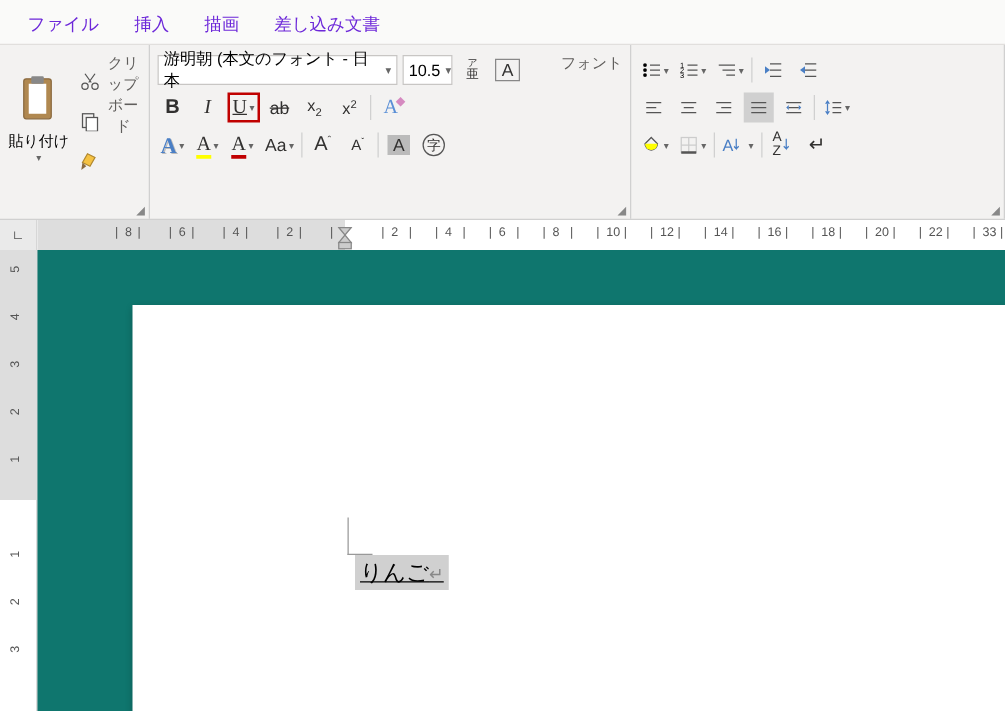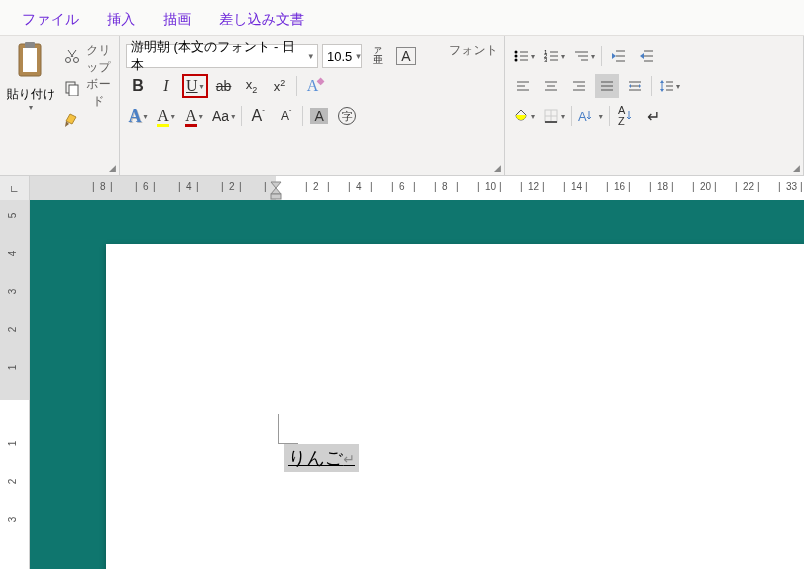--- a/index.html
+++ b/index.html
@@ -263,21 +263,21 @@
 <div class="tabbar">
   <div class="tab">ファイル</div>
   <div class="tab">挿入</div>
   <div class="tab">描画</div>
   <div class="tab">差し込み文書</div>
 </div>
 
 <div class="ribbon">
 
   <div class="group" style="width:120px">
-    <div style="display:flex;height:110px;align-items:flex-start;gap:4px;">
+    <div style="display:flex;height:110px;align-items:center;gap:4px;">
       <div class="paste-big">
         <div class="paste-icon">
           <svg class="clipboard-svg" viewBox="0 0 36 40">
             <rect x="6" y="4" width="22" height="32" rx="2" fill="#b08850" stroke="#8a6a3f"></rect>
             <rect x="10" y="8" width="14" height="24" fill="white"></rect>
             <rect x="12" y="2" width="10" height="6" rx="1" fill="#888"></rect>
           </svg>
         </div>
         <div style="font-size:12px;margin-top:6px">貼り付け</div>
         <div style="font-size:8px;color:#666">▾</div>

